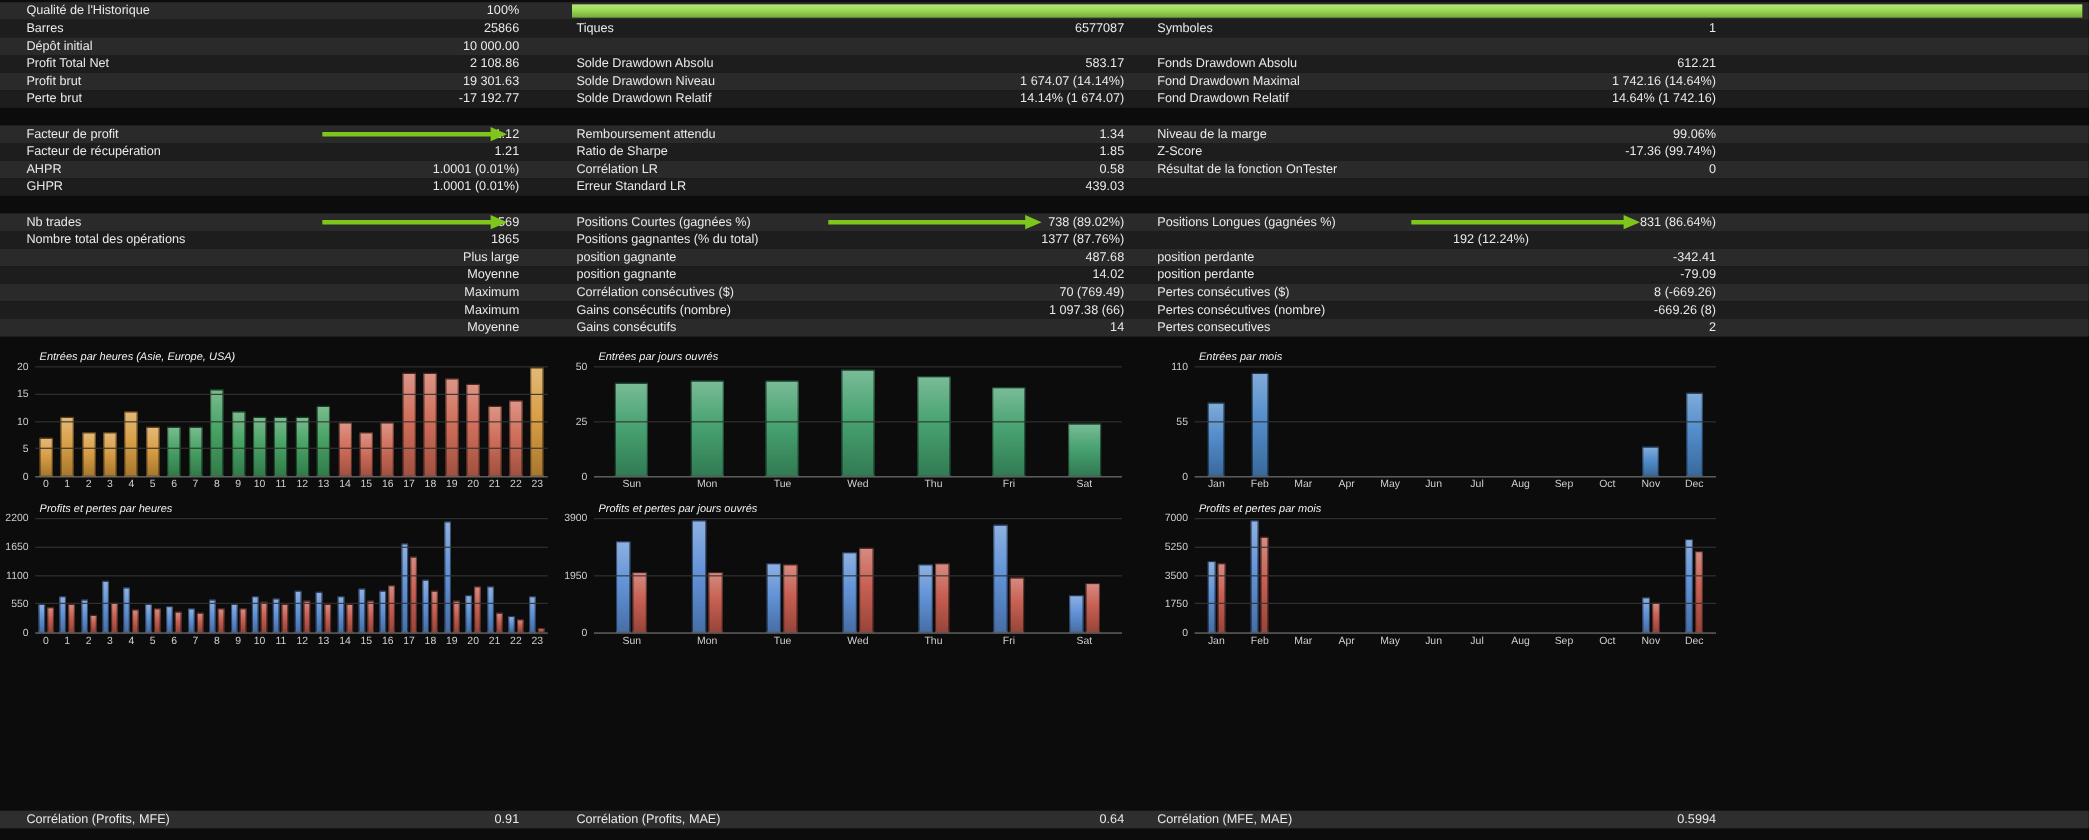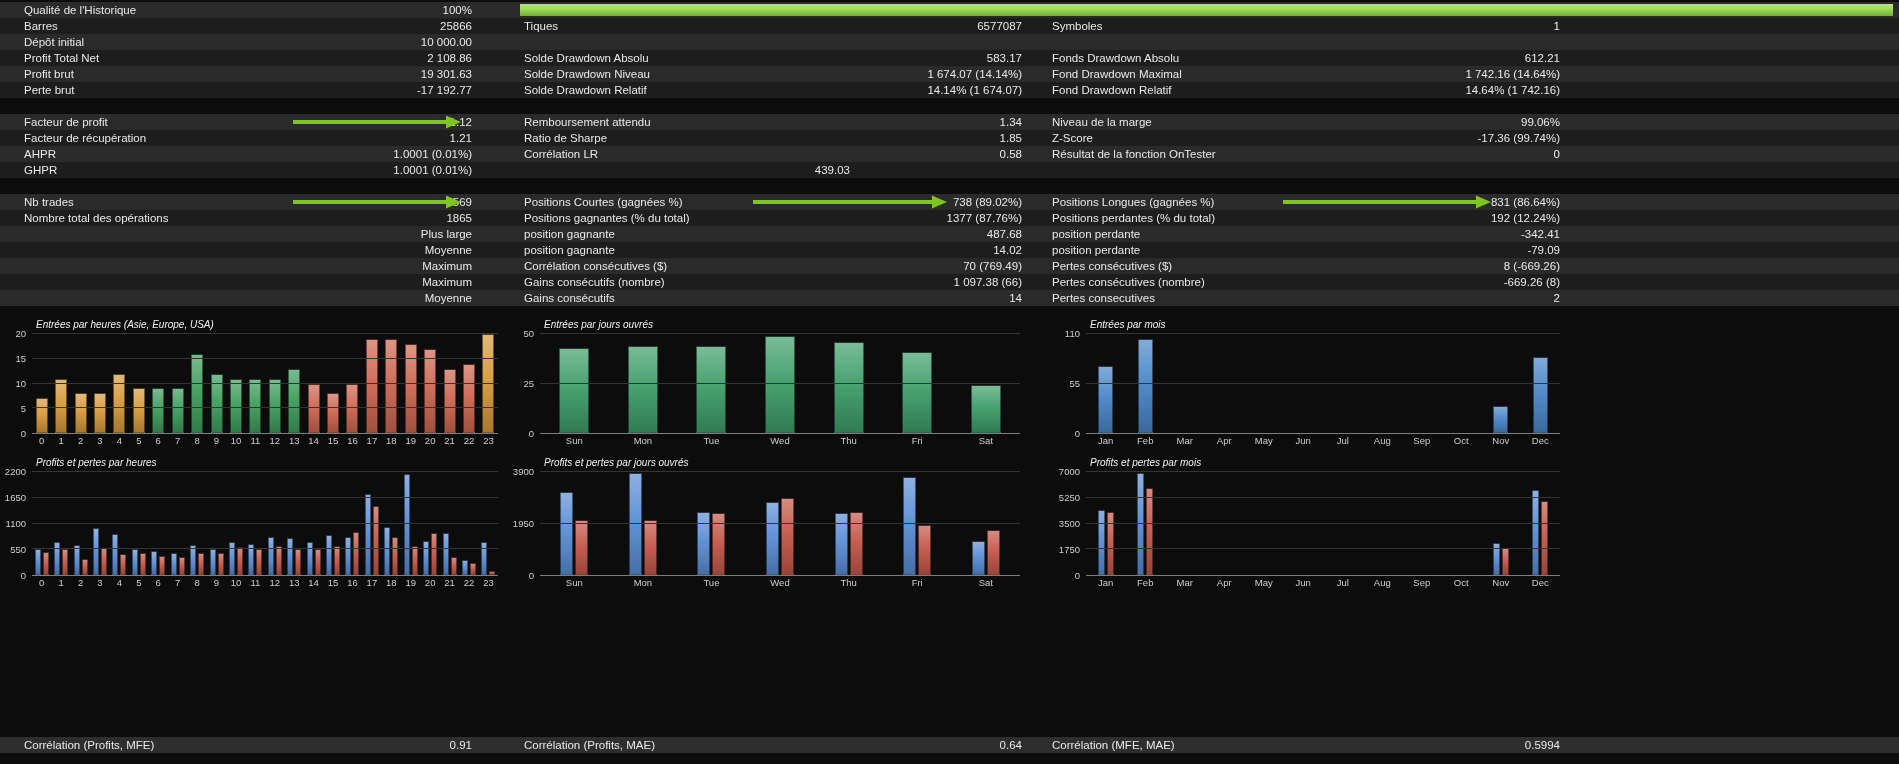--- a/index.html
+++ b/index.html
@@ -112,20 +112,21 @@
         <div class="tl c1">AHPR</div>
         <div class="tv c1">1.0001 (0.01%)</div>
         <div class="tl c2">Corrélation LR</div>
         <div class="tv c2">0.58</div>
         <div class="tl c3">Résultat de la fonction OnTester</div>
         <div class="tv c3">0</div>
       </div>
       <div class="trow dark">
         <div class="tl c1">GHPR</div>
         <div class="tv c1">1.0001 (0.01%)</div>
+        <div class="tl c2">Erreur Standard LR</div>
         <div class="tv c2">439.03</div>
         <div class="tl c3"></div>
         <div class="tv c3"></div>
       </div>
       <div class="section-gap"></div>
       <div class="trow light">
         <div class="tl c1">Nb trades</div>
         <div class="tv c1">1569</div>
         <div class="tl c2">Positions Courtes (gagnées %)</div>
         <div class="tv c2">738 (89.02%)</div>
@@ -142,21 +143,20 @@
         <div class="arrowbox" style="left: 1282px; width: 210px;"><svg width="210" height="14" viewBox="0 0 210 14">
             <line x1="1" y1="7" x2="195" y2="7" stroke="#7ec61c" stroke-width="4"></line>
             <polygon points="194,0.5 209,7 194,13.5" fill="#7ec61c"></polygon>
           </svg></div>
       </div>
       <div class="trow dark">
         <div class="tl c1">Nombre total des opérations</div>
         <div class="tv c1">1865</div>
         <div class="tl c2">Positions gagnantes (% du total)</div>
         <div class="tv c2">1377 (87.76%)</div>
-        <div class="tl c3">Positions perdantes (% du total)</div>
         <div class="tv c3">192 (12.24%)</div>
       </div>
       <div class="trow light">
         <div class="tl c1"></div>
         <div class="tv c1">Plus large</div>
         <div class="tl c2">position gagnante</div>
         <div class="tv c2">487.68</div>
         <div class="tl c3">position perdante</div>
         <div class="tv c3">-342.41</div>
       </div>

